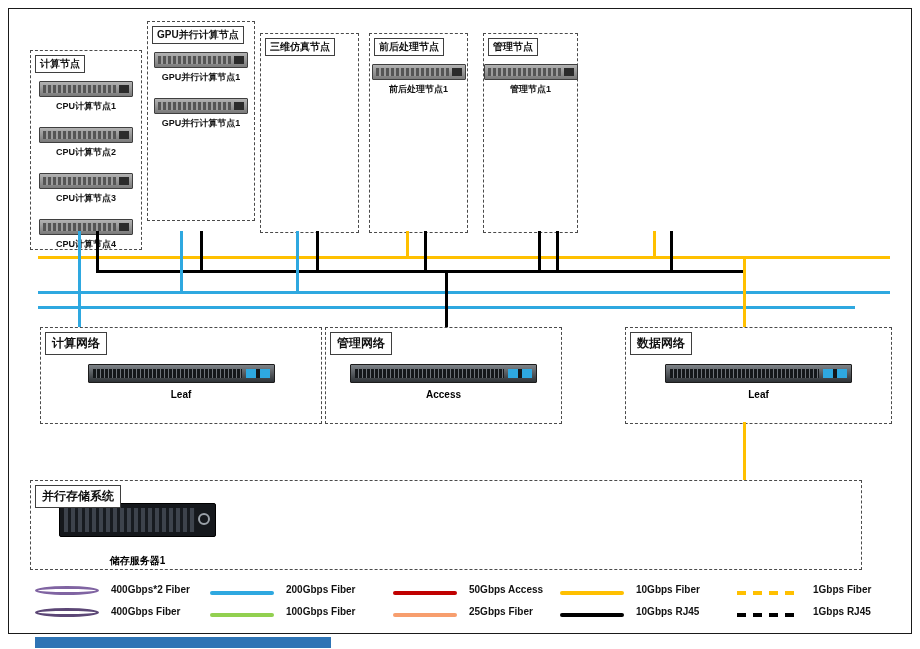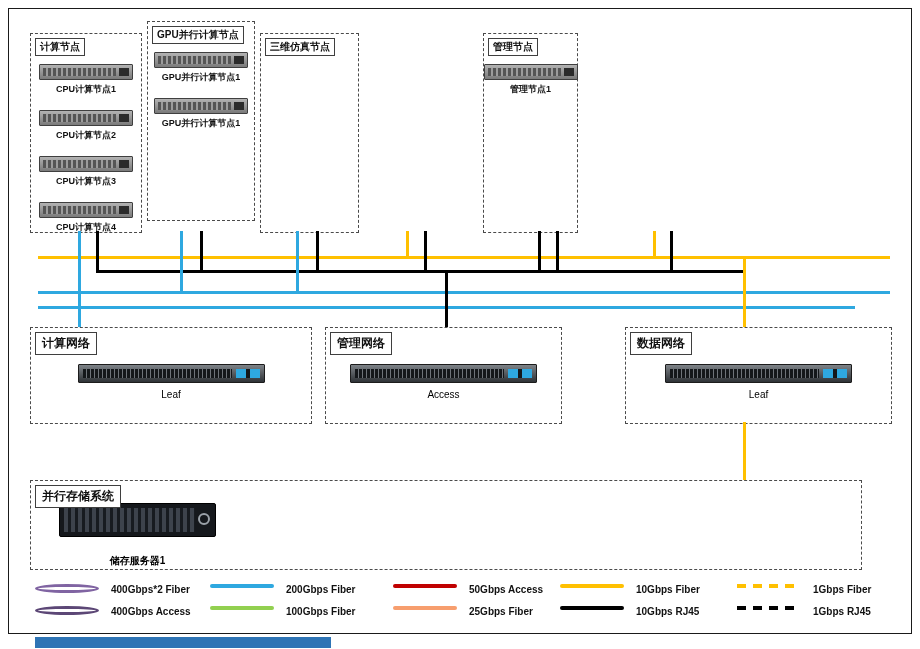--- a/index.html
+++ b/index.html
@@ -40,21 +40,21 @@
 
   
   .netcol { position:absolute; left:0; right:0; top:36px; display:flex; flex-direction:column;
             align-items:center; gap:6px; }
   .switch { width:185px; height:17px; position:relative; border:1px solid #1c1c1c; border-radius:1px;
             background:linear-gradient(#7e8388,#2e3236); }
   .switch::before { content:""; position:absolute; left:4px; top:4px; right:32px; height:9px;
             background:repeating-linear-gradient(90deg,#14171a 0 3px,#6e7379 3px 4px); }
   .switch::after { content:""; position:absolute; right:4px; top:4px; width:24px; height:9px;
             background:linear-gradient(90deg,#2EA8E0 0 42%,#14171a 42% 58%,#2EA8E0 58%); }
-  .swlabel { font-size:10px; font-weight:normal; }
+  .swlabel { font-size:10px; font-weight:bold; }
 
   
   .stcol { position:absolute; left:28px; top:22px; display:flex; flex-direction:column;
            align-items:center; gap:5px; }
   .storage { width:155px; height:32px; position:relative; border:1px solid #000; border-radius:2px;
            background:#15181c; }
   .storage::before { content:""; position:absolute; left:4px; top:4px; right:20px; bottom:4px;
            background:repeating-linear-gradient(90deg,#3d434c 0 4px,#171b20 4px 7px); }
   .storage::after { content:""; position:absolute; right:5px; top:9px; width:8px; height:8px;
            border:2px solid #9aa1a8; border-radius:50%; }
@@ -63,21 +63,21 @@
   
   .hline, .vline { position:absolute; z-index:1; }
   .hline { height:3px; } .vline { width:3px; }
   .c-yellow { background:#FFC000; }
   .c-black  { background:#000000; }
   .c-blue   { background:#2EA8E0; }
 
   
   .legend { position:absolute; left:35px; top:578px; width:852px; display:grid;
             grid-template-columns:175px 183px 167px 177px 1fr; grid-auto-rows:22px; align-items:center; z-index:3; }
-  .lcell { display:flex; align-items:flex-start; gap:12px; }
+  .lcell { display:flex; align-items:flex-end; gap:12px; }
   .lswatch { width:64px; flex:0 0 auto; box-sizing:border-box; }
   .llabel { font-size:10px; font-weight:bold; color:#111; white-space:nowrap; }
 
   .bottom-bar { position:absolute; left:35px; top:637px; width:296px; height:11px; background:#2E74B5; }
 </style>
 </head>
 <body>
 
 <div class="canvas">
 
@@ -98,21 +98,21 @@
   <div class="vline c-black" style="left:424px;top:231px;height:42px;"></div>
   <div class="vline c-black" style="left:538px;top:231px;height:42px;"></div>
   <div class="vline c-black" style="left:556px;top:231px;height:42px;"></div>
   <div class="vline c-yellow" style="left:653px;top:231px;height:28px;"></div>
   <div class="vline c-black" style="left:670px;top:231px;height:42px;"></div>
 
   <div class="vline c-black" style="left:445px;top:270px;height:57px;"></div>
   <div class="vline c-yellow" style="left:743px;top:258px;height:69px;"></div>
   <div class="vline c-yellow" style="left:743px;top:422px;height:58px;"></div>
 
-  <div class="gbox" style="left:30px;top:33px;width:110px;height:198px;">
+  <div class="gbox" style="left:30px;top:50px;width:110px;height:198px;">
     <span class="gtitle">计算节点</span>
     <div class="gcol">
       <div class="node">
         <div class="server"></div>
         <span class="nlabel">CPU计算节点1</span>
       </div>
       <div class="node">
         <div class="server"></div>
         <span class="nlabel">CPU计算节点2</span>
       </div>
@@ -138,33 +138,42 @@
         <div class="server"></div>
         <span class="nlabel">GPU并行计算节点1</span>
       </div>
     </div>
   </div>
 
   <div class="gbox" style="left:260px;top:33px;width:97px;height:198px;">
     <span class="gtitle">三维仿真节点</span>
   </div>
 
+  <div class="gbox" style="left:369px;top:33px;width:97px;height:198px;">
+    <span class="gtitle">前后处理节点</span>
+    <div class="gcol">
+      <div class="node">
+        <div class="server"></div>
+        <span class="nlabel">前后处理节点1</span>
+      </div>
+    </div>
+  </div>
 
   <div class="gbox" style="left:483px;top:33px;width:93px;height:198px;">
     <span class="gtitle">管理节点</span>
     <div class="gcol">
       <div class="node">
         <div class="server"></div>
         <span class="nlabel">管理节点1</span>
       </div>
     </div>
   </div>
 
 
-  <div class="gbox" style="left:30px;top:327px;width:280px;height:95px;">
+  <div class="gbox" style="left:40px;top:327px;width:280px;height:95px;">
     <span class="gtitle ntitle">计算网络</span>
     <div class="netcol">
       <div class="switch"></div>
       <span class="swlabel">Leaf</span>
     </div>
   </div>
 
   <div class="gbox" style="left:325px;top:327px;width:235px;height:95px;">
     <span class="gtitle ntitle">管理网络</span>
     <div class="netcol">
@@ -205,21 +214,21 @@
     <div class="lcell">
       <span class="lswatch" style="height: 4px; background: rgb(255, 192, 0); border-radius: 2px;"></span>
       <span class="llabel">10Gbps Fiber</span>
     </div>
     <div class="lcell">
       <span class="lswatch" style="height: 4px; background-image: repeating-linear-gradient(90deg, rgb(255, 192, 0) 0px, rgb(255, 192, 0) 9px, transparent 9px, transparent 16px);"></span>
       <span class="llabel">1Gbps Fiber</span>
     </div>
     <div class="lcell">
       <span class="lswatch" style="border: 3px solid rgb(92, 71, 118); border-radius: 50%; height: 9px; background: rgb(255, 255, 255);"></span>
-      <span class="llabel">400Gbps Access</span>
+      <span class="llabel">400Gbps Fiber</span>
     </div>
     <div class="lcell">
       <span class="lswatch" style="height: 4px; background: rgb(146, 208, 80); border-radius: 2px;"></span>
       <span class="llabel">100Gbps Fiber</span>
     </div>
     <div class="lcell">
       <span class="lswatch" style="height: 4px; background: rgb(247, 158, 110); border-radius: 2px;"></span>
       <span class="llabel">25Gbps Fiber</span>
     </div>
     <div class="lcell">

